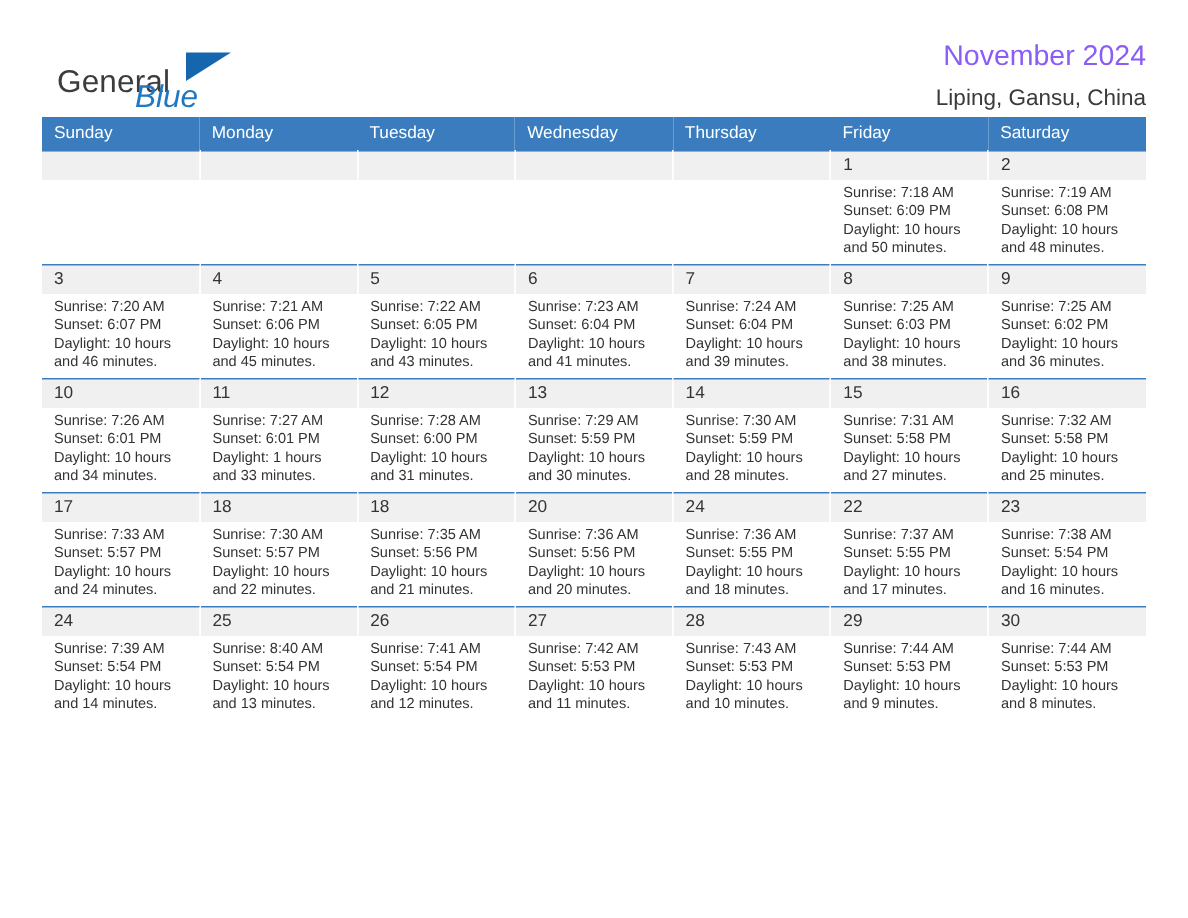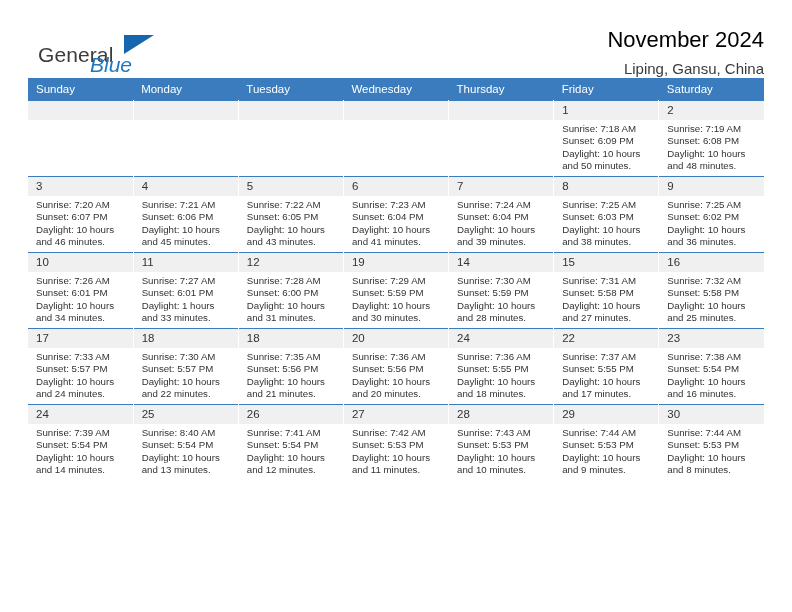--- a/index.html
+++ b/index.html
@@ -63,22 +63,22 @@
     height: 0;
     border-left: 30px solid #1566ae;
     border-bottom: 19px solid transparent;
   }
 
   .titles {
     text-align: right;
     padding-top: 2px;
   }
   .month-title {
-    font-size: 22px;
-    color: #000000;
+    font-size: 19px;
+    color: #8b5cf6;
     line-height: 1.1;
     font-weight: normal;
     margin: 0;
   }
   .location {
     font-size: 15px;
     color: #3a3a3a;
     margin-top: 8px;
   }
 
@@ -271,21 +271,21 @@
           </td>
           <td>
             <div class="daynum">12</div>
             <div class="details">
               <div>Sunrise: 7:28 AM</div>
               <div>Sunset: 6:00 PM</div>
               <div class="wrapline">Daylight: 10 hours and 31 minutes.</div>
             </div>
           </td>
           <td>
-            <div class="daynum">19</div>
+            <div class="daynum">13</div>
             <div class="details">
               <div>Sunrise: 7:29 AM</div>
               <div>Sunset: 5:59 PM</div>
               <div class="wrapline">Daylight: 10 hours and 30 minutes.</div>
             </div>
           </td>
           <td>
             <div class="daynum">14</div>
             <div class="details">
               <div>Sunrise: 7:30 AM</div>

